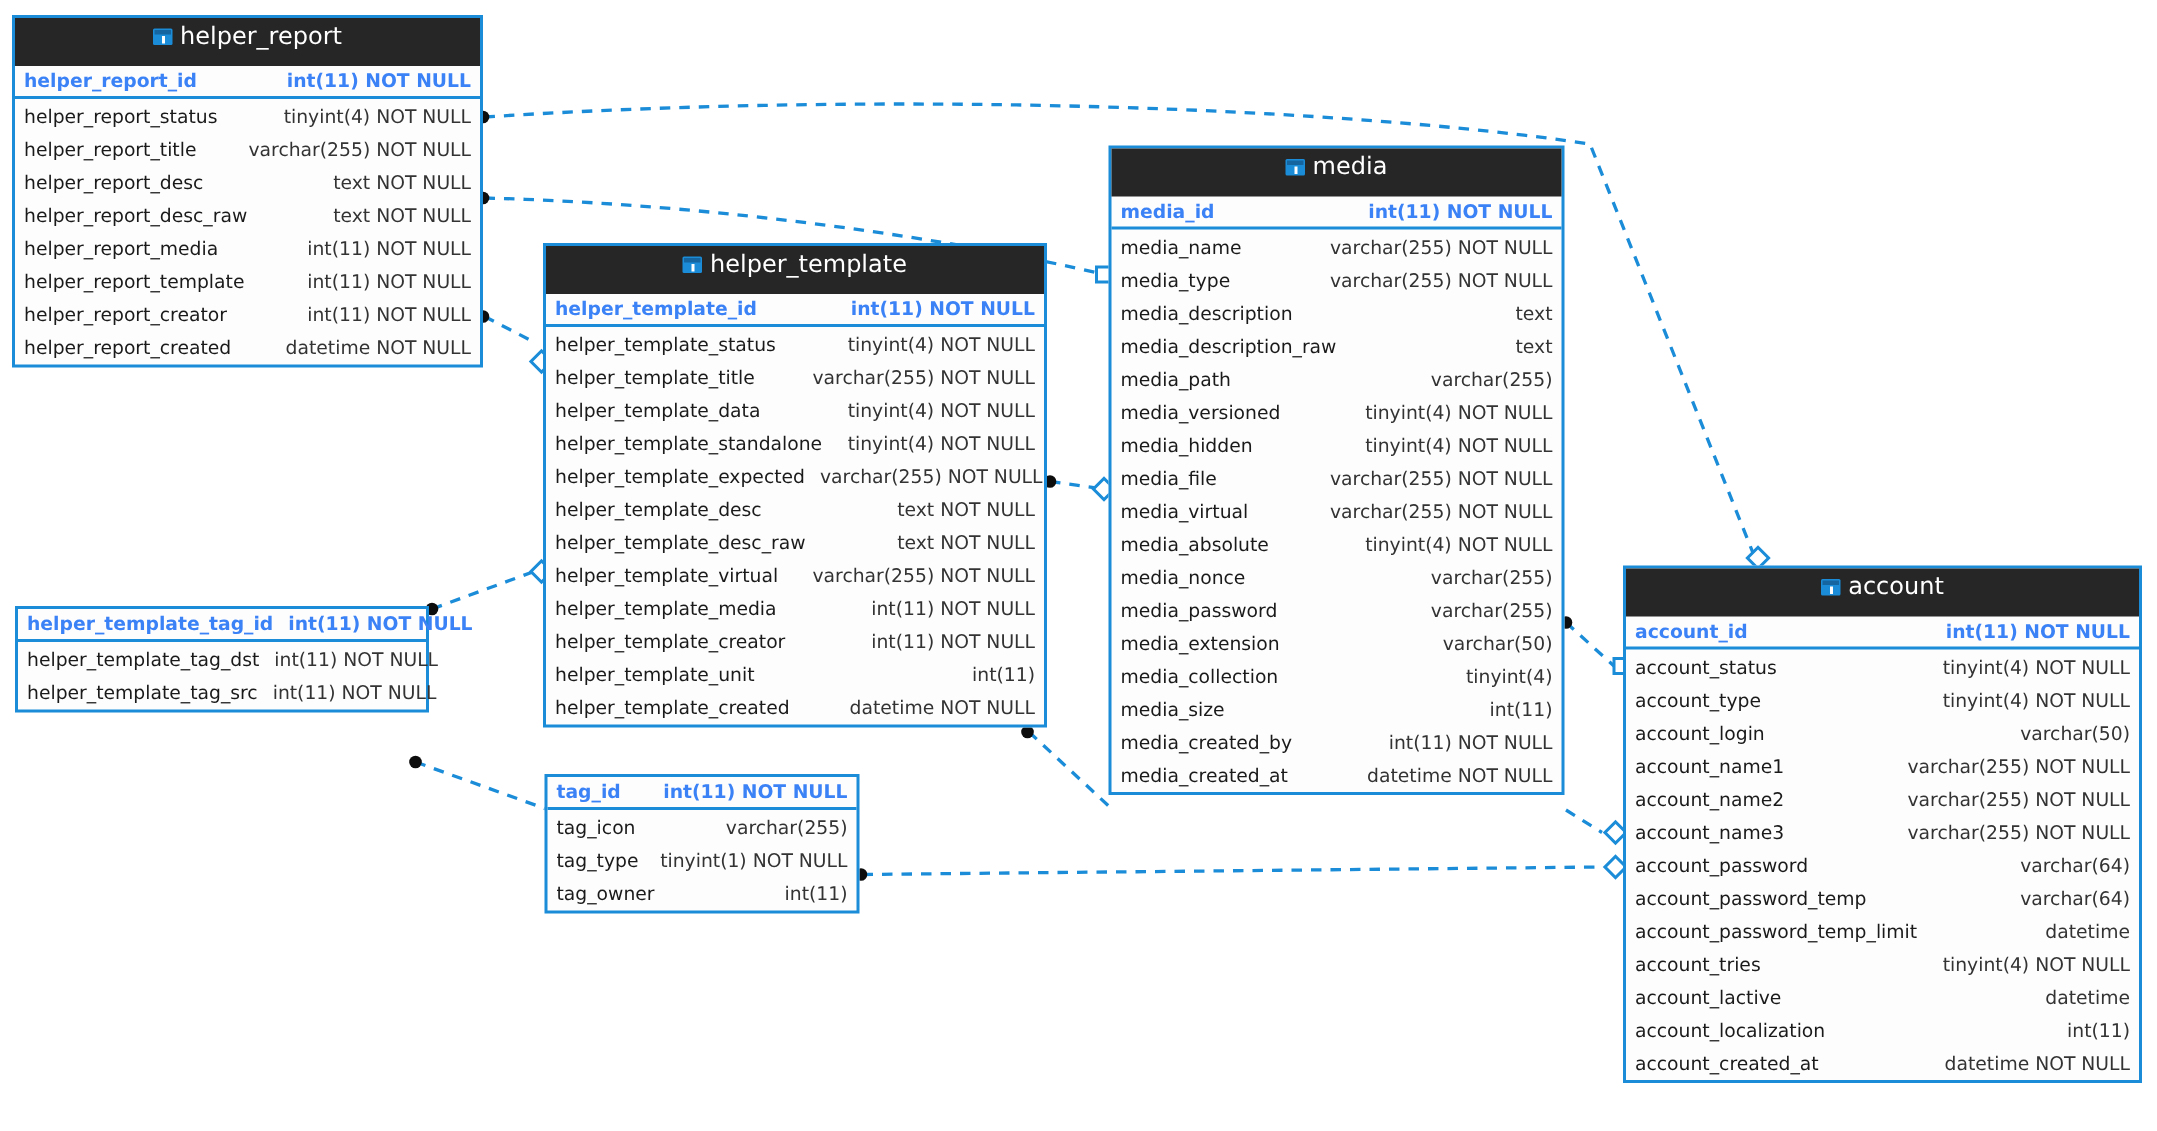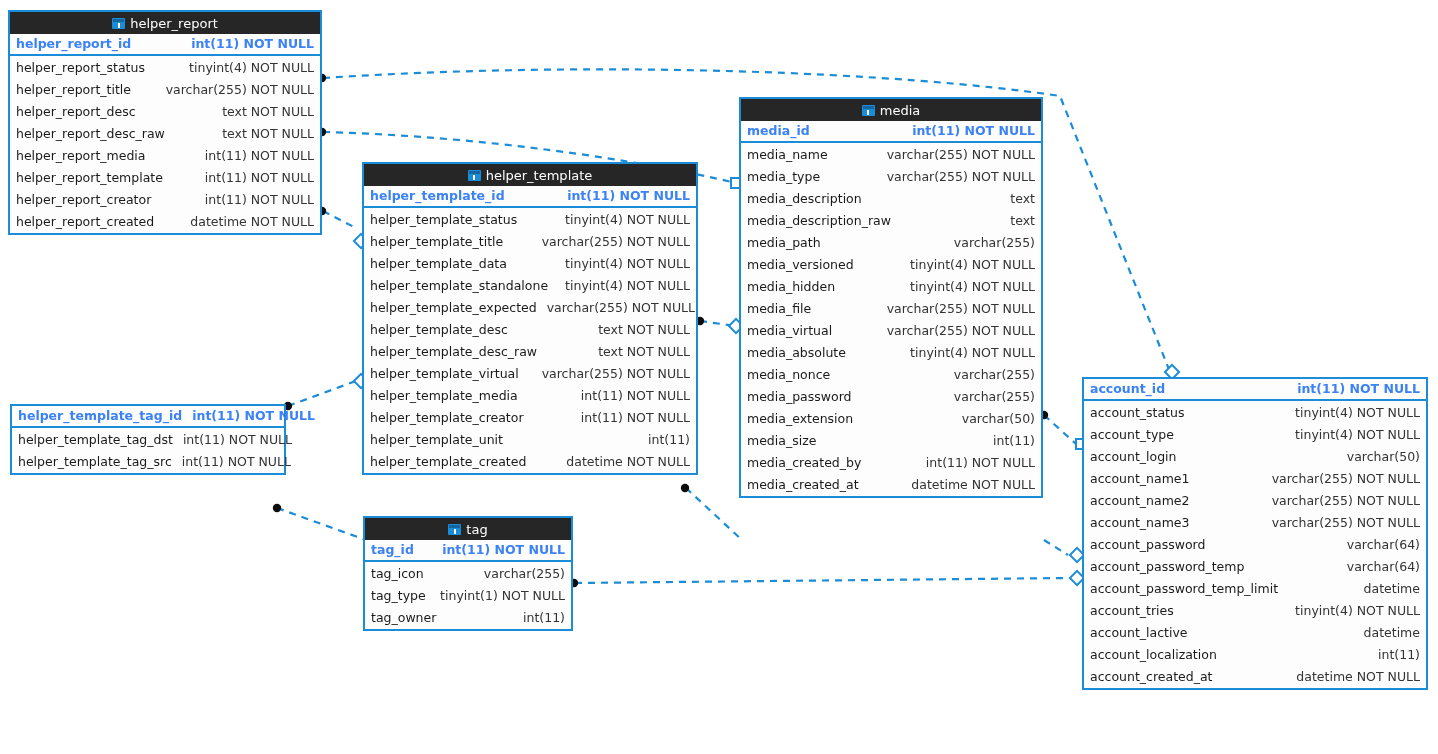--- a/index.html
+++ b/index.html
@@ -30,22 +30,22 @@
   .entity {
     position: absolute;
     background: #fdfdfd;
     border: 2px solid #1a8cd8;
     box-sizing: border-box;
     box-shadow: 0 0 0 0 rgba(0,0,0,0);
   }
   .entity-header {
     background: #262626;
     color: #ffffff;
-    font-size: 13px;
-    height: 22px;
+    font-size: 16px;
+    height: 32px;
     line-height: 23px;
     text-align: center;
     white-space: nowrap;
     position: relative;
   }
   .entity-header .tbl-icon {
     display: inline-block;
     width: 13px;
     height: 11px;
     vertical-align: -1px;
@@ -305,34 +305,39 @@
           </div>
           <div class="row">
             <span class="col-name">media_password</span>
             <span class="col-type">varchar(255)</span>
           </div>
           <div class="row">
             <span class="col-name">media_extension</span>
             <span class="col-type">varchar(50)</span>
           </div>
           <div class="row">
+            <span class="col-name">media_collection</span>
+            <span class="col-type">tinyint(4)</span>
+          </div>
+          <div class="row">
             <span class="col-name">media_size</span>
             <span class="col-type">int(11)</span>
           </div>
           <div class="row">
             <span class="col-name">media_created_by</span>
             <span class="col-type">int(11) NOT NULL</span>
           </div>
           <div class="row">
             <span class="col-name">media_created_at</span>
             <span class="col-type">datetime NOT NULL</span>
           </div>
         </div>
       </div>
       <div class="entity" style="left: 1082px; top: 377px; width: 346px;">
+        <div class="entity-header"><span class="tbl-icon"></span><span>account</span></div>
         <div class="row pk pk-row">
           <span class="col-name">account_id</span>
           <span class="col-type">int(11) NOT NULL</span>
         </div>
         <div class="body-rows">
           <div class="row">
             <span class="col-name">account_status</span>
             <span class="col-type">tinyint(4) NOT NULL</span>
           </div>
           <div class="row">
@@ -395,21 +400,20 @@
             <span class="col-name">helper_template_tag_dst</span>
             <span class="col-type">int(11) NOT NULL</span>
           </div>
           <div class="row">
             <span class="col-name">helper_template_tag_src</span>
             <span class="col-type">int(11) NOT NULL</span>
           </div>
         </div>
       </div>
       <div class="entity" style="left: 363px; top: 516px; width: 210px;">
-        <div class="entity-header"><span class="tbl-icon"></span><span>tag</span></div>
         <div class="row pk pk-row">
           <span class="col-name">tag_id</span>
           <span class="col-type">int(11) NOT NULL</span>
         </div>
         <div class="body-rows">
           <div class="row">
             <span class="col-name">tag_icon</span>
             <span class="col-type">varchar(255)</span>
           </div>
           <div class="row">

